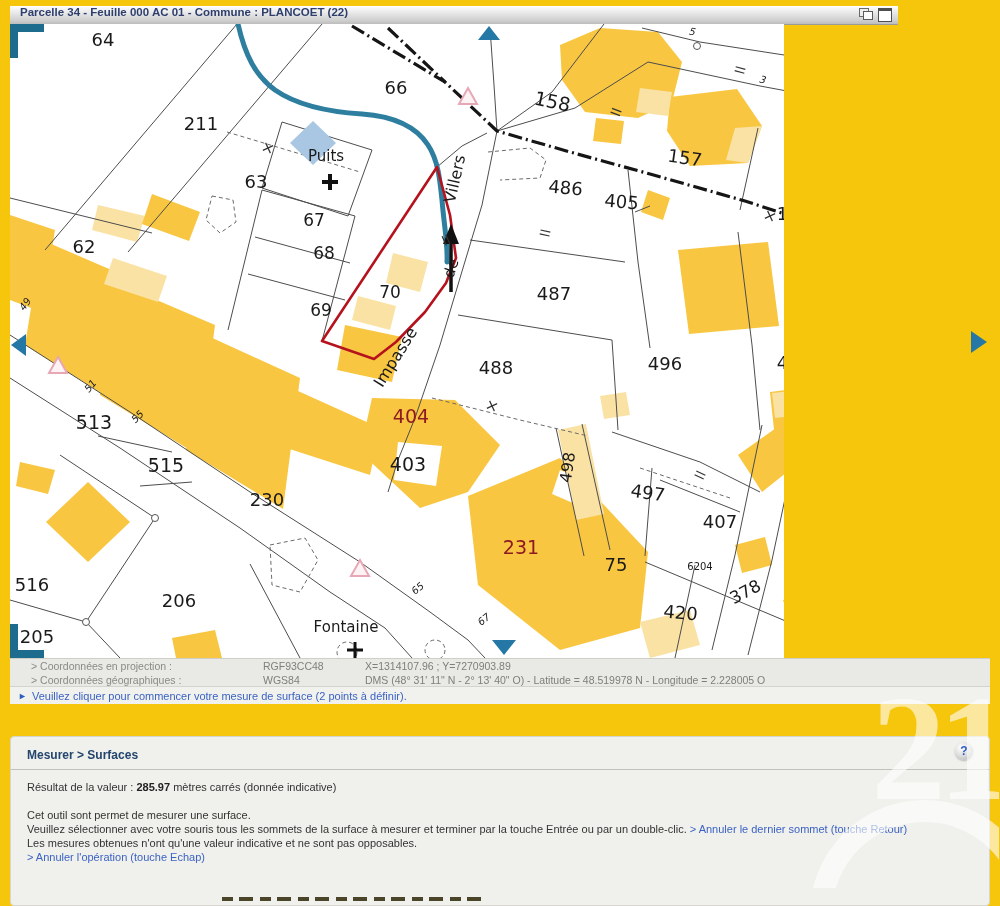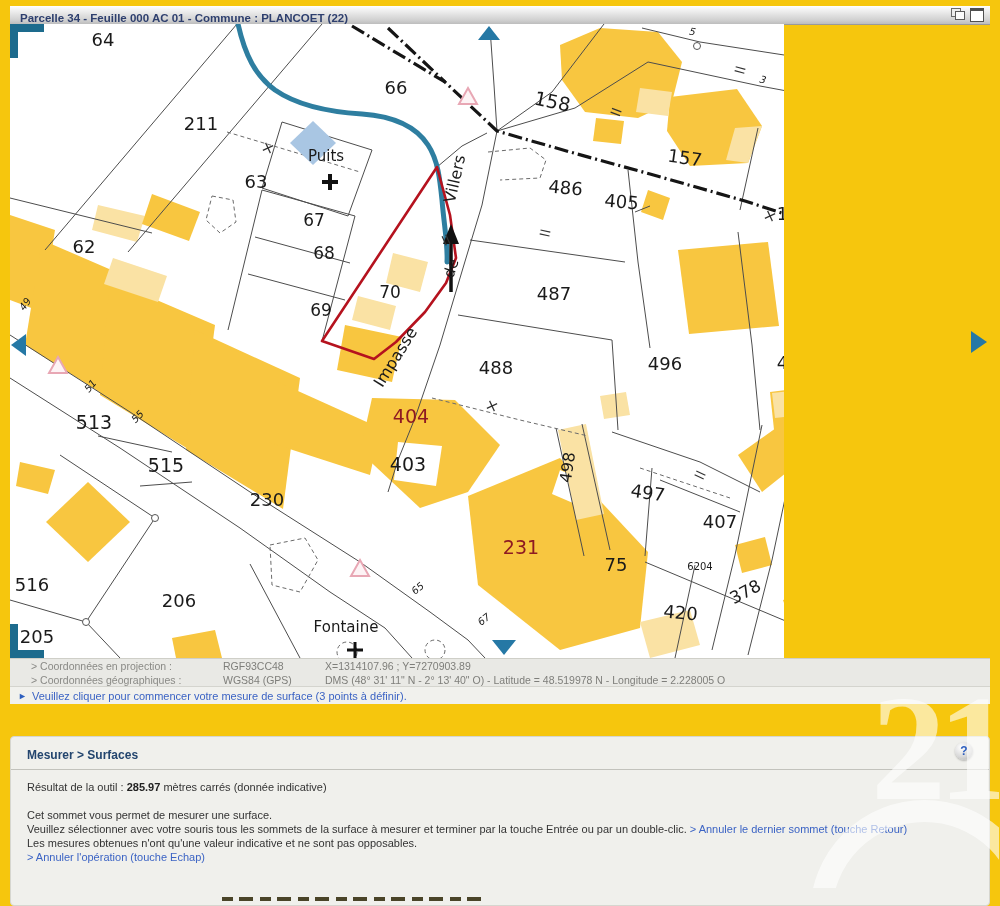--- a/index.html
+++ b/index.html
@@ -3,24 +3,24 @@
 <meta charset="utf-8">
 <style>
   html,body{margin:0;padding:0;}
   body{
     width:1000px;height:906px;position:relative;overflow:hidden;
     background:#F6C60D;
     font-family:"Liberation Sans",sans-serif;
   }
   
   .titlebar{
-    position:absolute;left:10px;top:6px;width:980px;height:18px;
+    position:absolute;left:10px;top:6px;width:888px;height:18px;
     background:linear-gradient(#ffffff,#cfcfcf 80%,#bdbdbd);
     border-bottom:1px solid #9a9a9a;
-    display:flex;align-items:flex-end;
+    display:flex;align-items:flex-start;
   }
   .titlebar .ttl{font-size:11.5px;font-weight:bold;color:#2E3F6E;padding-left:10px;white-space:nowrap;}
   .win-icons{position:absolute;right:6px;top:2px;display:flex;gap:5px;}
   .ic-restore{width:14px;height:12px;position:relative;}
   .ic-restore .bk{position:absolute;left:0;top:0;width:8px;height:7px;border:1px solid #6a6a6a;background:#eee;}
   .ic-restore .fr{position:absolute;right:0;bottom:0;width:8px;height:7px;border:1px solid #5a5a5a;background:#fbfbfb;}
   .ic-max{width:12px;height:10px;border:1px solid #4f4f4f;border-top:3px solid #4f4f4f;background:#fff;}
   
   .map{position:absolute;left:10px;top:24px;width:774px;height:634px;background:#fff;overflow:hidden;}
   svg text{font-family:"DejaVu Sans",sans-serif;}
@@ -44,21 +44,21 @@
     position:absolute;left:971px;top:331px;width:0;height:0;
     border-top:11px solid transparent;border-bottom:11px solid transparent;
     border-left:16px solid #2578A5;
   }
   
   .status{
     position:absolute;left:10px;top:658px;width:980px;height:28px;
     background:#E9E9E5;border-top:1px solid #cfcfc8;font-size:10.5px;color:#8a8a86;
   }
   .status .row{display:grid;grid-template-columns:192px 102px auto;padding:1px 0 0 21px;line-height:12.5px;}
-  .status .val{color:#7e7e7a;}
+  .status .val{color:#7e7e7a;margin-left:40px;}
   .instr{
     position:absolute;left:10px;top:686px;width:980px;height:17px;
     background:#F1F1ED;border-top:1px solid #d4d4ce;
     font-size:11px;color:#3B63C4;display:flex;align-items:center;
   }
   .instr .arr{color:#2E5FBF;font-size:9px;padding:0 5px 0 8px;}
   
   .panel{
     position:absolute;left:10px;top:736px;width:978px;height:168px;
     background:#F0F0EC;border:1px solid #d6d6cf;border-radius:4px;
@@ -329,33 +329,33 @@
   </div>
   <div class="row">
     <span>&gt; Coordonnées géographiques :</span>
     <span class="val">WGS84 (GPS)</span>
     <span class="val">DMS (48° 31' 11" N - 2° 13' 40" O) - Latitude = 48.519978 N - Longitude = 2.228005 O</span>
   </div>
 </div>
 
 <div class="instr">
   <span class="arr">►</span>
-  <span>Veuillez cliquer pour commencer votre mesure de surface (3 points à définir).</span>
+  <span>Veuillez cliquer pour commencer votre mesure de surface (2 points à définir).</span>
 </div>
 
 <div class="panel">
   <div class="panel-head">
     <span class="h">Mesurer &gt; Surfaces</span>
     <div class="help">?</div>
   </div>
   <div class="panel-body">
     <div class="result">
-      <span>Résultat de la outil : </span><b>285.97</b><span> mètres carrés (donnée indicative)</span>
+      <span>Résultat de la valeur : </span><b>285.97</b><span> mètres carrés (donnée indicative)</span>
     </div>
-    <div>Cet sommet vous permet de mesurer une surface.</div>
+    <div>Cet outil sont permet de mesurer une surface.</div>
     <div>
       <span>Veuillez sélectionner avec votre souris tous les sommets de la surface à mesurer et terminer par la touche Entrée ou par un double-clic. </span><span class="plink">&gt; Annuler le dernier sommet (touche Retour)</span>
     </div>
     <div>Les mesures obtenues n'ont qu'une valeur indicative et ne sont pas opposables.</div>
     <div><span class="plink">&gt; Annuler l'opération (touche Echap)</span></div>
   </div>
 </div>
 
 <div class="watermark">
   <div class="wm-text">21</div>

